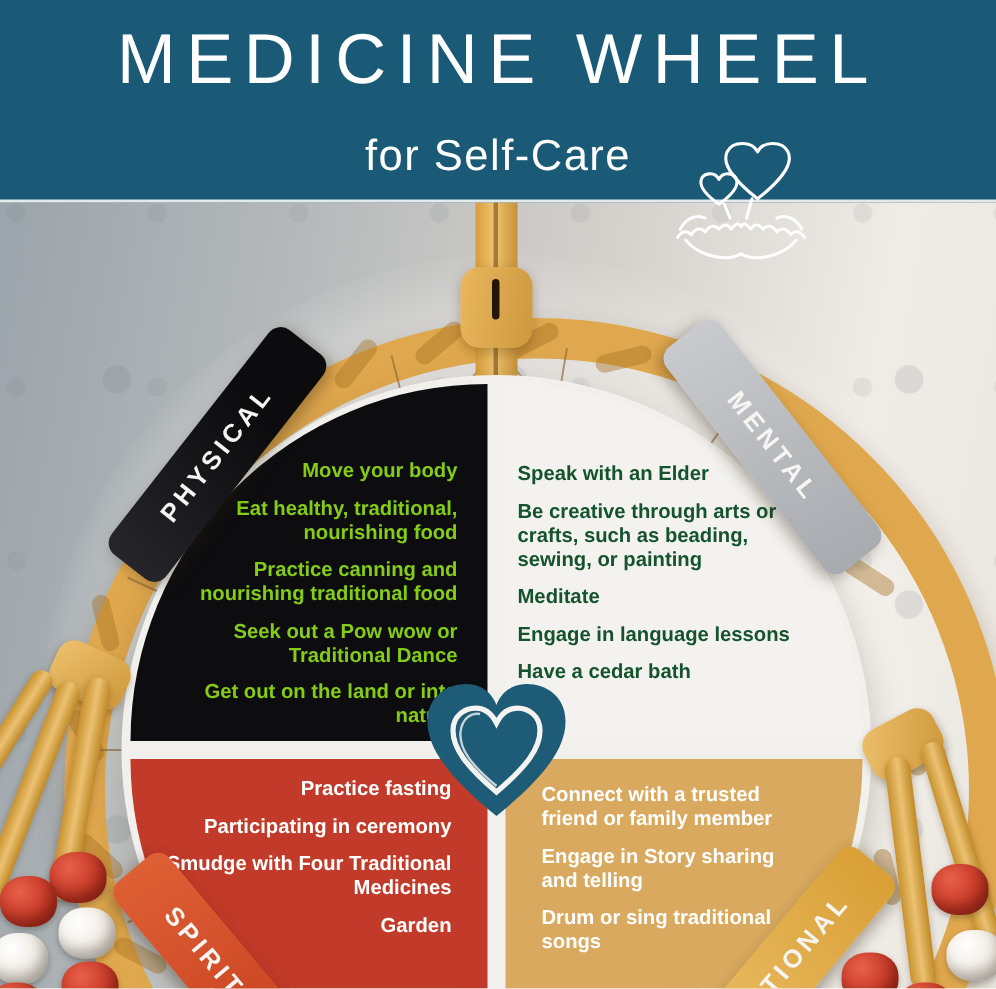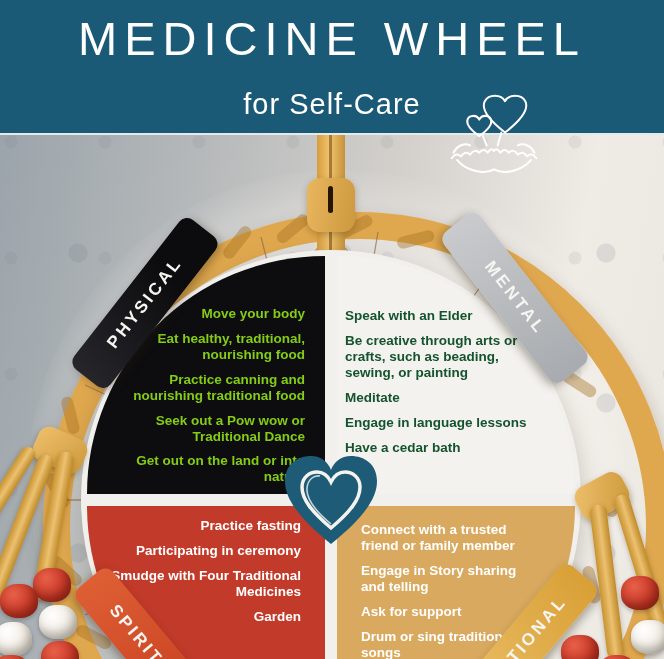--- a/index.html
+++ b/index.html
@@ -144,21 +144,20 @@
       <div class="item">Practice fasting</div>
       <div class="item">Participating in ceremony</div>
       <div class="item">Smudge with Four Traditional Medicines</div>
       <div class="item">Garden</div>
     </div>
   </div>
   <div class="q q-emotional">
     <div class="list list-emotional">
       <div class="item">Connect with a trusted friend or family member</div>
       <div class="item">Engage in Story sharing and telling</div>
-      <div class="item">Ask for support</div>
       <div class="item">Drum or sing traditional songs</div>
 
     </div>
   </div>
 
   <div class="heart">
     <svg width="100" height="92" viewBox="0 0 100 92">
       <path d="M50,90 C18,64 4,45 4,27 C4,10 17,2 30,2 C40,2 47,8 50,16 C53,8 60,2 70,2 C83,2 96,10 96,27 C96,45 82,64 50,90 Z" fill="#1d5b76"></path>
       <path d="M50,74 C30,57 21,45 21,33 C21,23 29,18 36,18 C42,18 47,22 50,28 C53,22 58,18 64,18 C71,18 79,23 79,33 C79,45 70,57 50,74 Z" fill="none" stroke="#f4f3f0" stroke-width="3.5"></path>
       <path d="M50,70 C33,56 25,45 26,34 C27,25 33,21 39,22" fill="none" stroke="#f4f3f0" stroke-width="1.6" opacity="0.8"></path>

